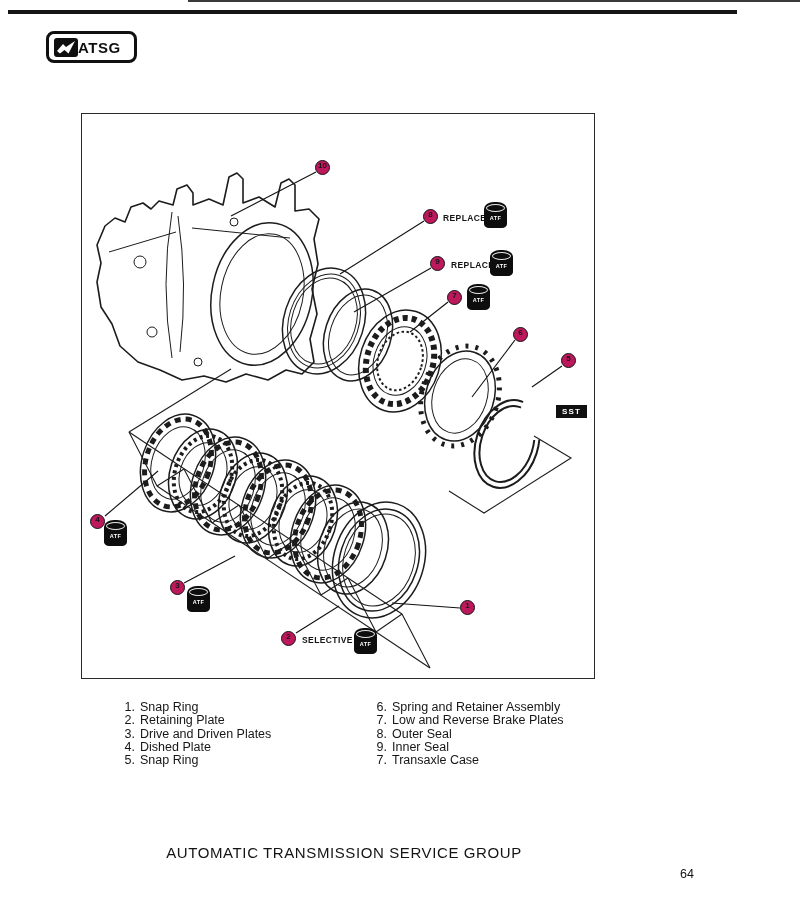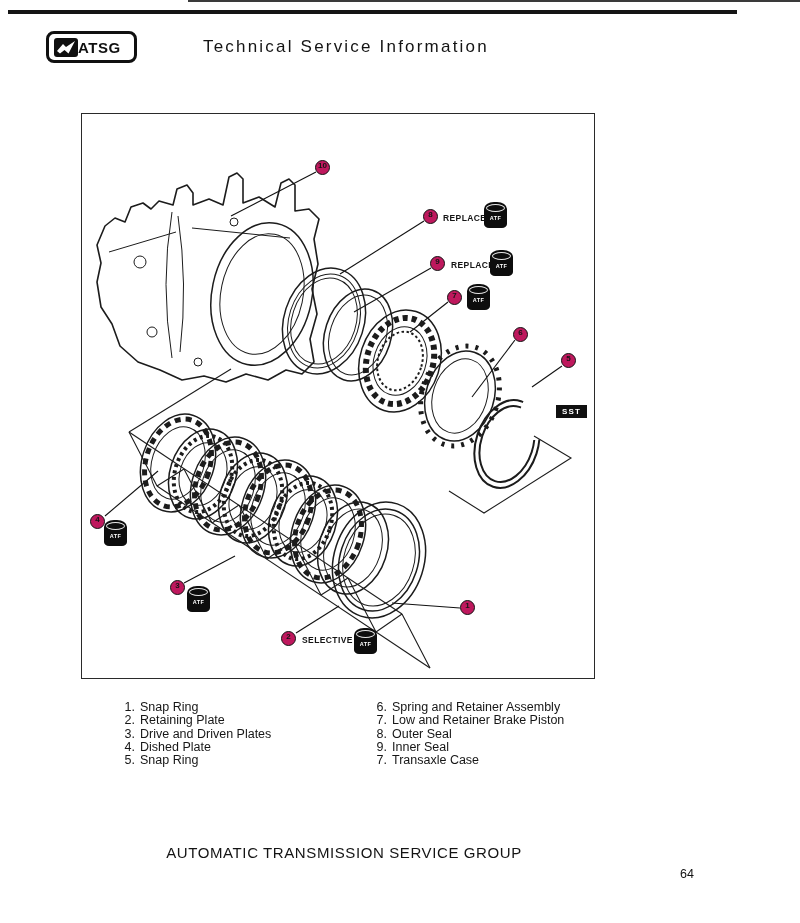--- a/index.html
+++ b/index.html
@@ -95,21 +95,20 @@
 
   <div class="logo">
     <span class="logo-mark">
       <svg width="18" height="13" viewBox="0 0 18 13">
           <polygon points="0,10 6,3 9,6 18,0 11.5,12.5 7.5,9 3,12.5" fill="#ffffff"></polygon>
         </svg>
     </span>
     <span class="logo-text">ATSG</span>
   </div>
 
-  <div class="header-title">Technical Service Information</div>
 
   <div class="diagram-box">
     <svg width="511" height="562" viewBox="0 0 511 562">
 
       <g>
         <path class="lnw" d="M 30 210 L 19 193 L 15 168 L 19 149 L 15 131 L 23 112
           L 33 104 L 43 108 L 49 93 L 61 89 L 69 95 L 77 87 L 91 91
           L 95 75 L 105 71 L 111 79 L 111 91 L 127 85 L 141 91
           L 147 63 L 155 59 L 161 65 L 161 89 L 177 83 L 193 93
           L 199 69 L 207 65 L 213 71 L 213 97 L 227 95 L 237 105
@@ -315,21 +314,21 @@
         <span class="plabel">Snap Ring</span>
     </div>
   </div>
   <div class="parts-col right">
     <div class="part-row">
       <span class="pnum">6.</span>
         <span class="plabel">Spring and Retainer Assembly</span>
     </div>
     <div class="part-row">
       <span class="pnum">7.</span>
-        <span class="plabel">Low and Retainer Brake Piston</span>
+        <span class="plabel">Low and Reverse Brake Plates</span>
     </div>
     <div class="part-row">
       <span class="pnum">8.</span>
         <span class="plabel">Outer Seal</span>
     </div>
     <div class="part-row">
       <span class="pnum">9.</span>
         <span class="plabel">Inner Seal</span>
     </div>
     <div class="part-row">

